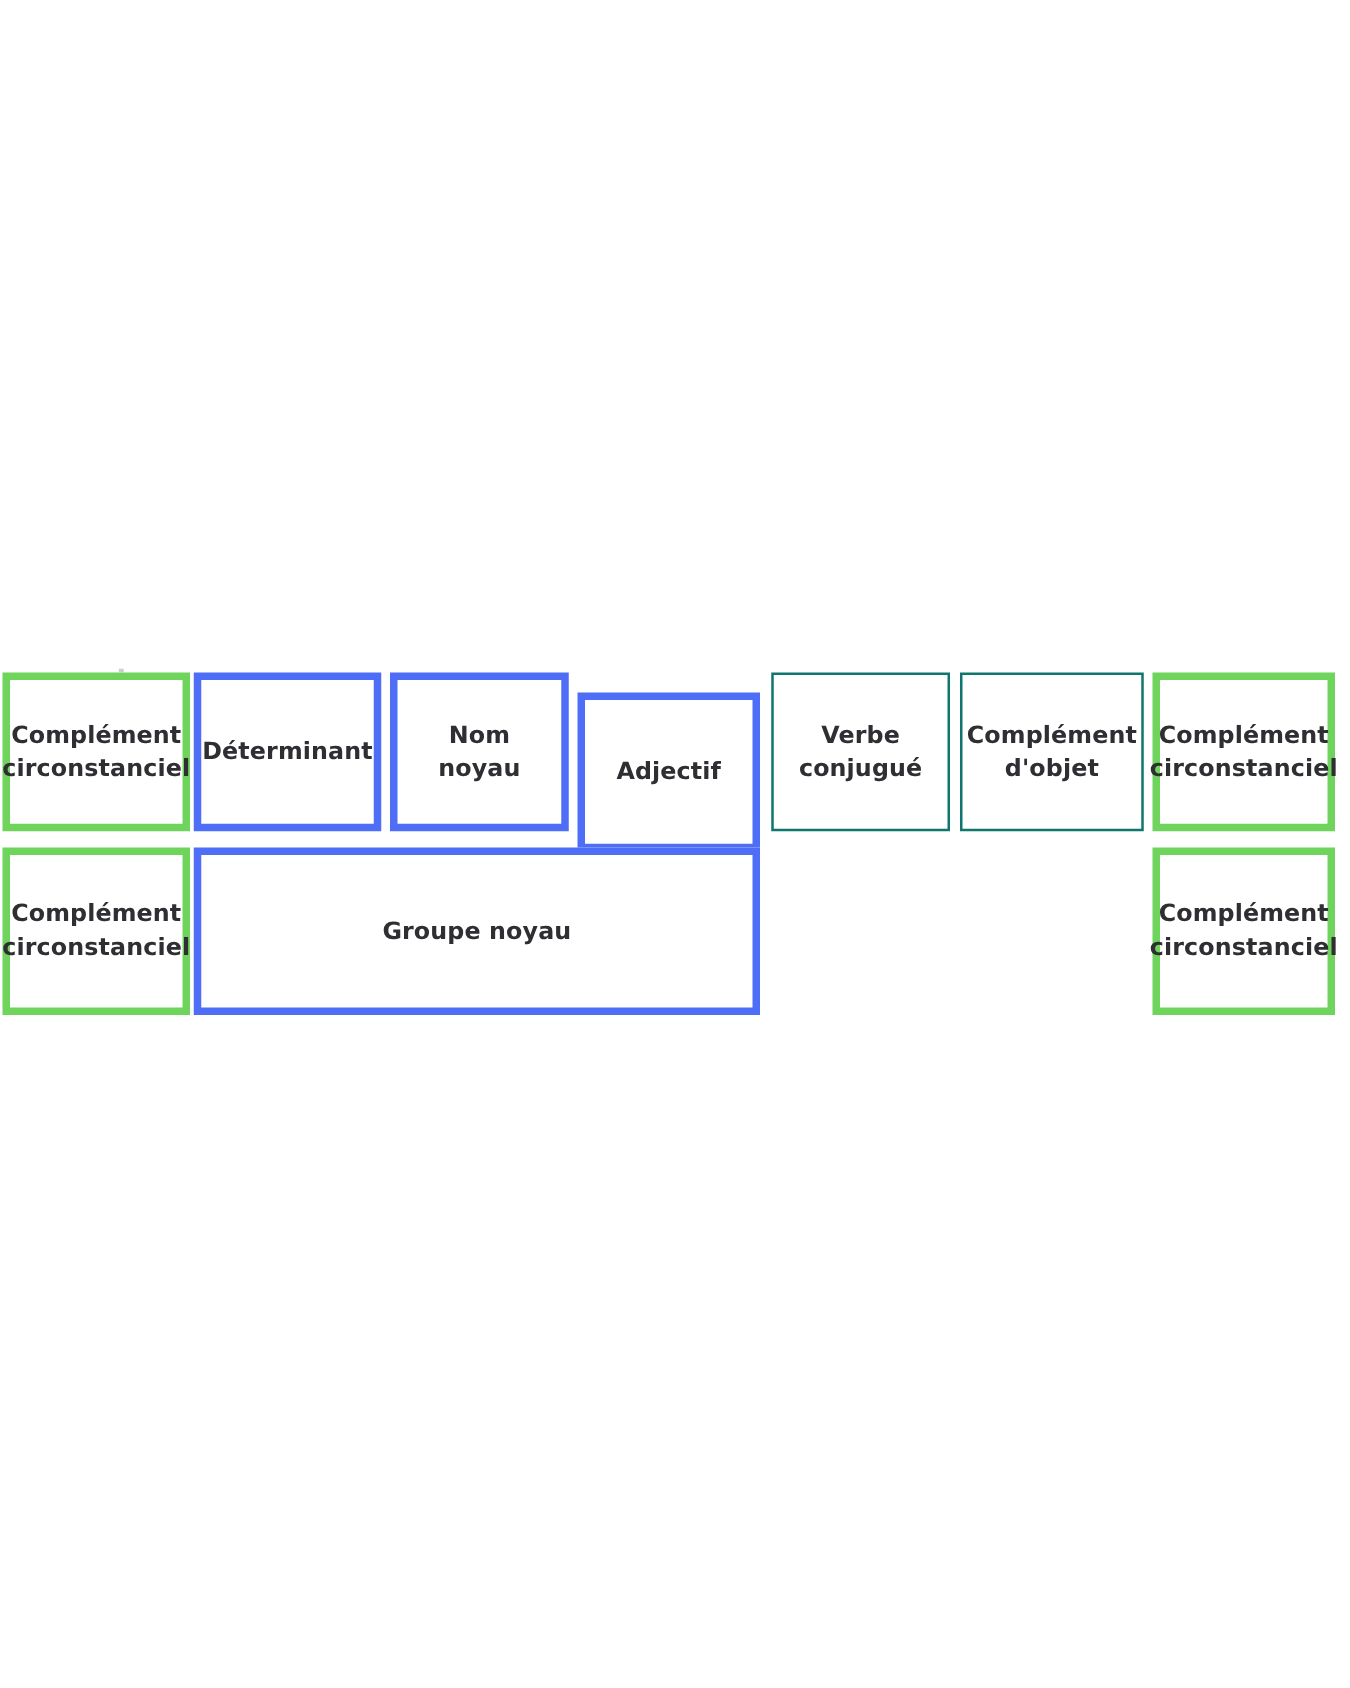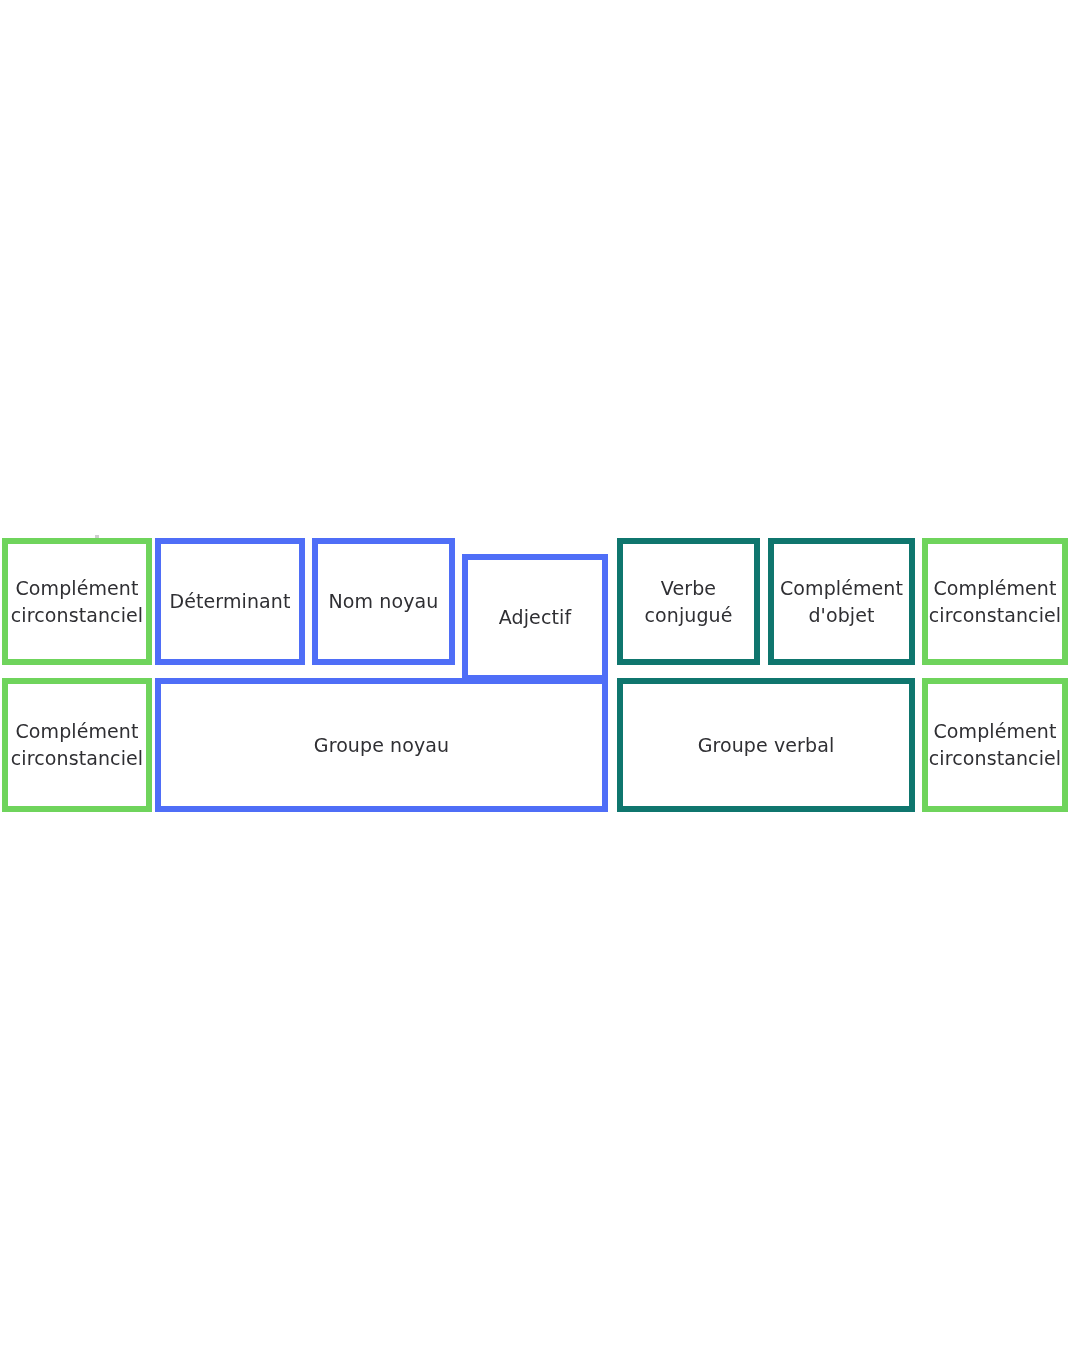--- a/index.html
+++ b/index.html
@@ -22,20 +22,21 @@
     left: 0;
     top: 0;
     width: 1080px;
     height: 1350px;
   }
 
   .row {
     position: absolute;
     left: 0;
     width: 1080px;
+    font-weight: bold;
   }
 
   #row-constituents { top: 538px; height: 127px; }
   #row-groups       { top: 678px; height: 134px; }
 
   .cell {
     position: absolute;
     box-sizing: border-box;
     background: #ffffff;
     display: flex;
@@ -50,21 +51,21 @@
     line-height: 1.42;
     color: #2f2f33;
     letter-spacing: 0.1px;
     white-space: pre-line;
     padding: 0 6px;
   }
 
   
   .cell.c-green { border: 6px solid #6fd45c; }
   .cell.c-blue  { border: 6px solid #4f6ef7; }
-  .cell.c-red   { border: 6px solid #0f766e; }
+  .cell.c-red   { border: 2px solid #0f766e; }
 
   
   #stray-mark {
     position: absolute;
     left: 95px;
     top: 535px;
     width: 4px;
     height: 3px;
     background: #bdbdbd;
     opacity: .75;
@@ -105,22 +106,19 @@
       </div>
     </div>
   <div class="row" id="row-groups">
       <div class="cell c-green" style="left: 2px; top: 0px; width: 150px; height: 100%;">
         <span class="cell-label">Complément
 circonstanciel</span>
       </div>
       <div class="cell c-blue" style="left: 155px; top: 0px; width: 453px; height: 100%;">
         <span class="cell-label">Groupe noyau</span>
       </div>
-      <div class="cell c-red" style="left: 617px; top: 0px; width: 298px; height: 100%;">
-        <span class="cell-label">Groupe verbal</span>
-      </div>
       <div class="cell c-green" style="left: 922px; top: 0px; width: 146px; height: 100%;">
         <span class="cell-label">Complément
 circonstanciel</span>
       </div>
     </div>
 
 </div>
 
 </body></html>

